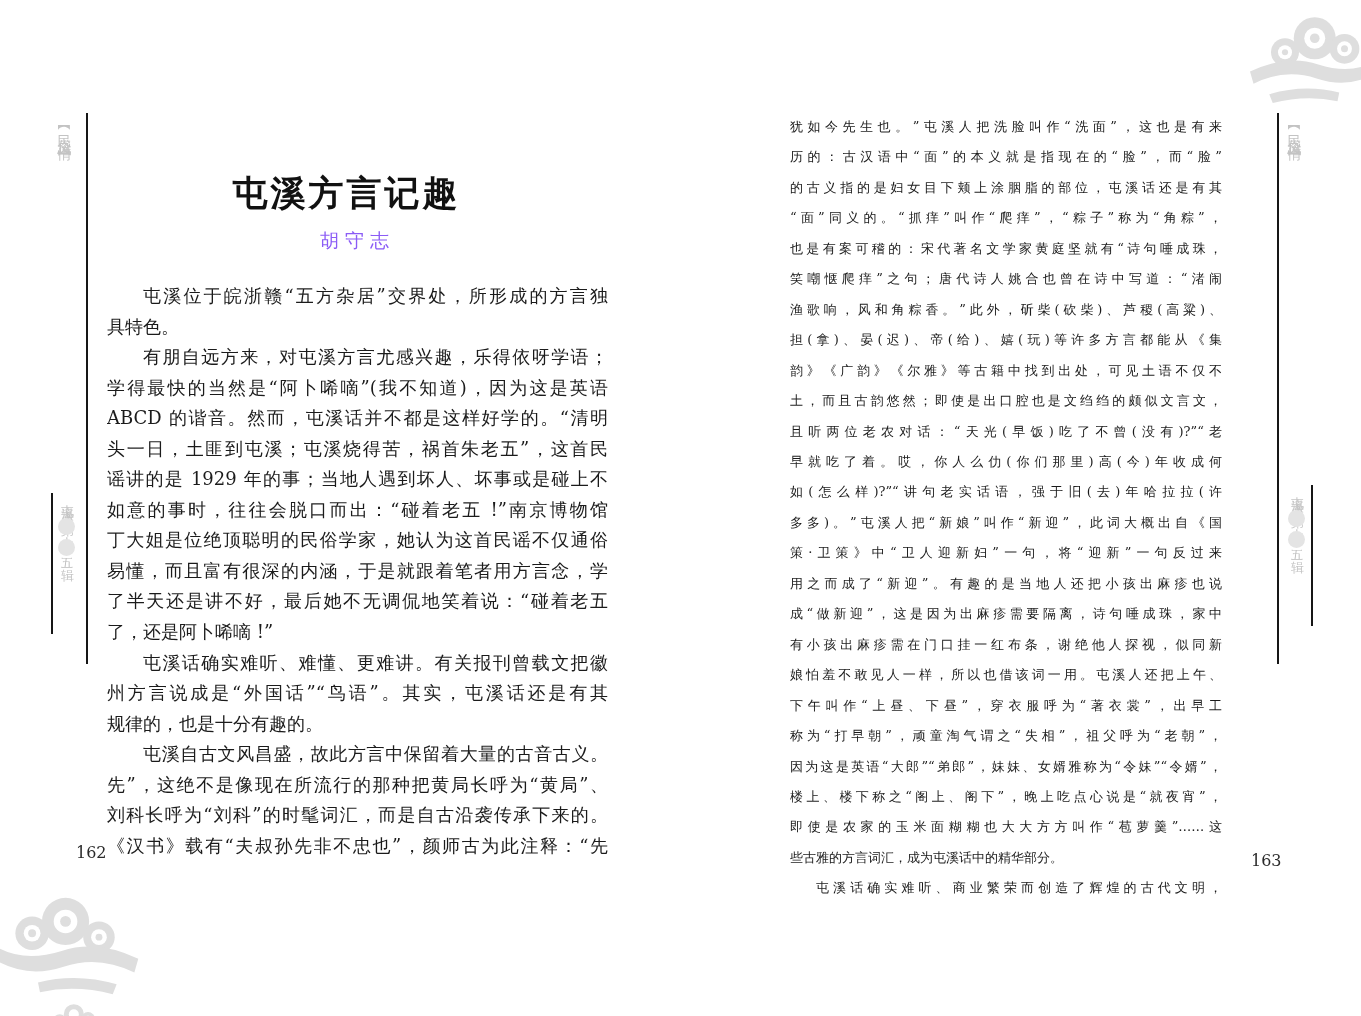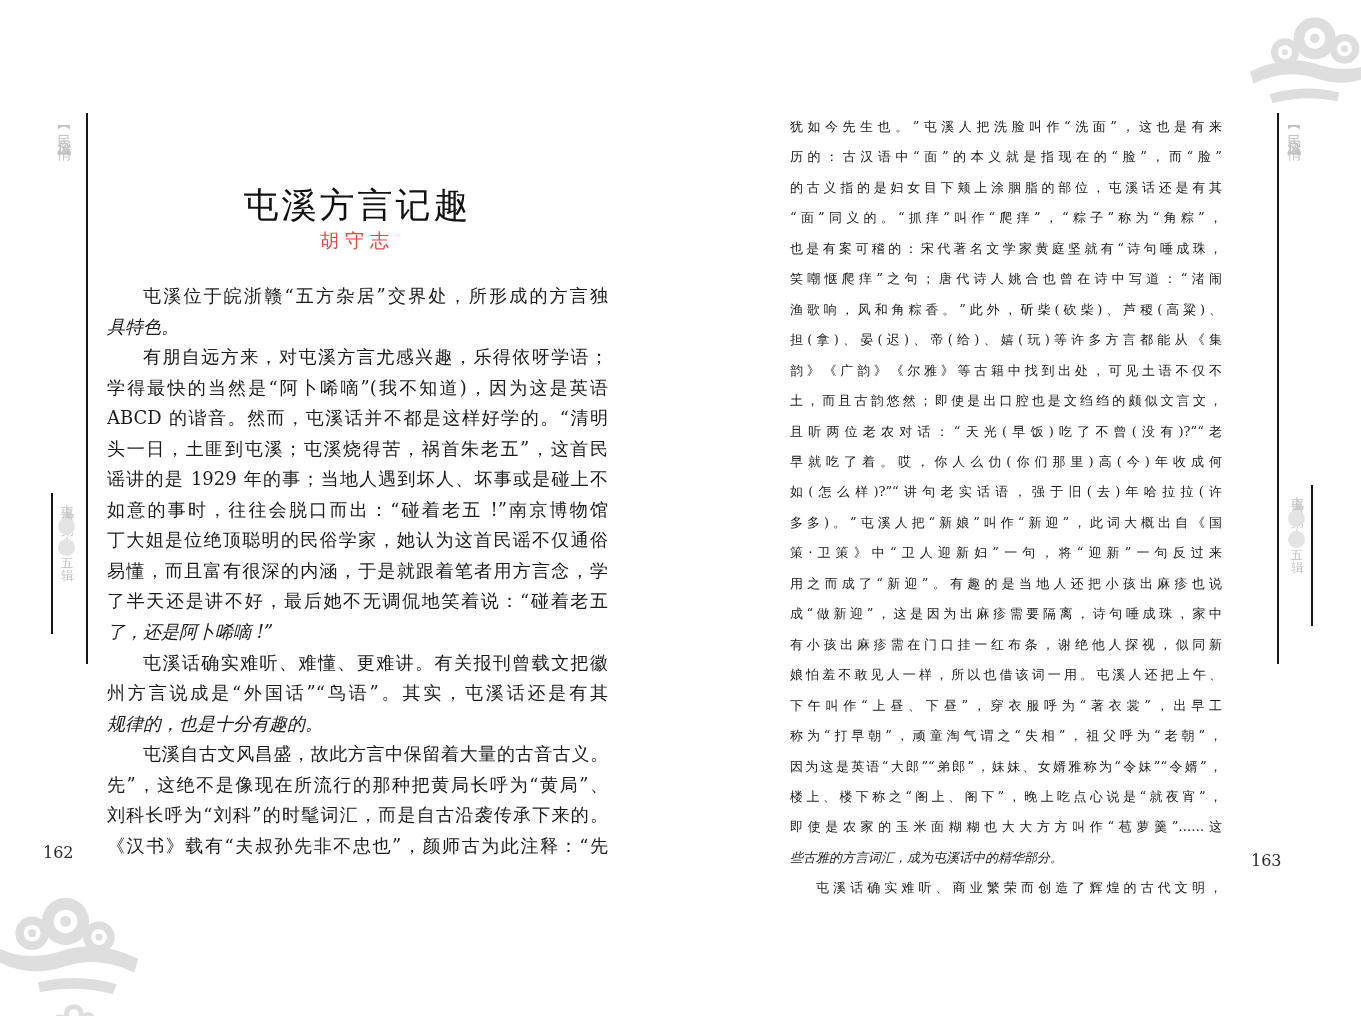--- a/index.html
+++ b/index.html
@@ -52,56 +52,55 @@
     background:#161616;
   }
   .rule-short {
     position:absolute; width:2px; height:141px;
     background:#161616;
   }
 
   
   .title {
     position:absolute;
-    left:107px; width:501px; top:170px;
+    left:96px; width:501px; top:170px;
     text-align:center;
-    font-size:35px; font-weight:normal;
+    font-size:35px; font-weight:bold;
     letter-spacing:3px;
     color:#111;
-    margin-top:12px;
   }
   .author {
     position:absolute;
     left:107px; width:501px; top:228px;
     text-align:center;
     font-size:19px;
     letter-spacing:6px;
-    color:#ef4444;
+    color:#8b5cf6;
   }
 
   
   .page-body { position:absolute; }
   #left-body  { left:107px; top:281px; width:501px; font-size:18px; line-height:30.55px; }
   #right-body { left:790px; top:112px; width:432px; font-size:13px; line-height:30.45px; }
 
   .bline {
     text-align:justify;
     text-align-last:justify;
     white-space:nowrap;
     overflow:hidden;
   }
-  .bline.end { text-align-last:left;font-style:italic; }
+  .bline.end { text-align-last:left; }
   .bline.indent { text-indent:2em; }
 
   .page-number {
     position:absolute;
     font-size:16px;
     color:#2a2a2a;
   }
-  #pn-left  { left:43px;  top:843px; }
+  #pn-left  { left:76px;  top:843px; }
   #pn-right { left:1251px; top:851px; }
 </style>
 </head>
 <body>
 
 <div class="cloud" style="left:1243px; top:8px; width:140px; height:106px;">
   <svg width="140" height="106" viewBox="0 0 160 120" xmlns="http://www.w3.org/2000/svg">
     <g fill="#dedede">
       <circle cx="82" cy="34" r="24"></circle>
         <circle cx="48" cy="50" r="16"></circle>

